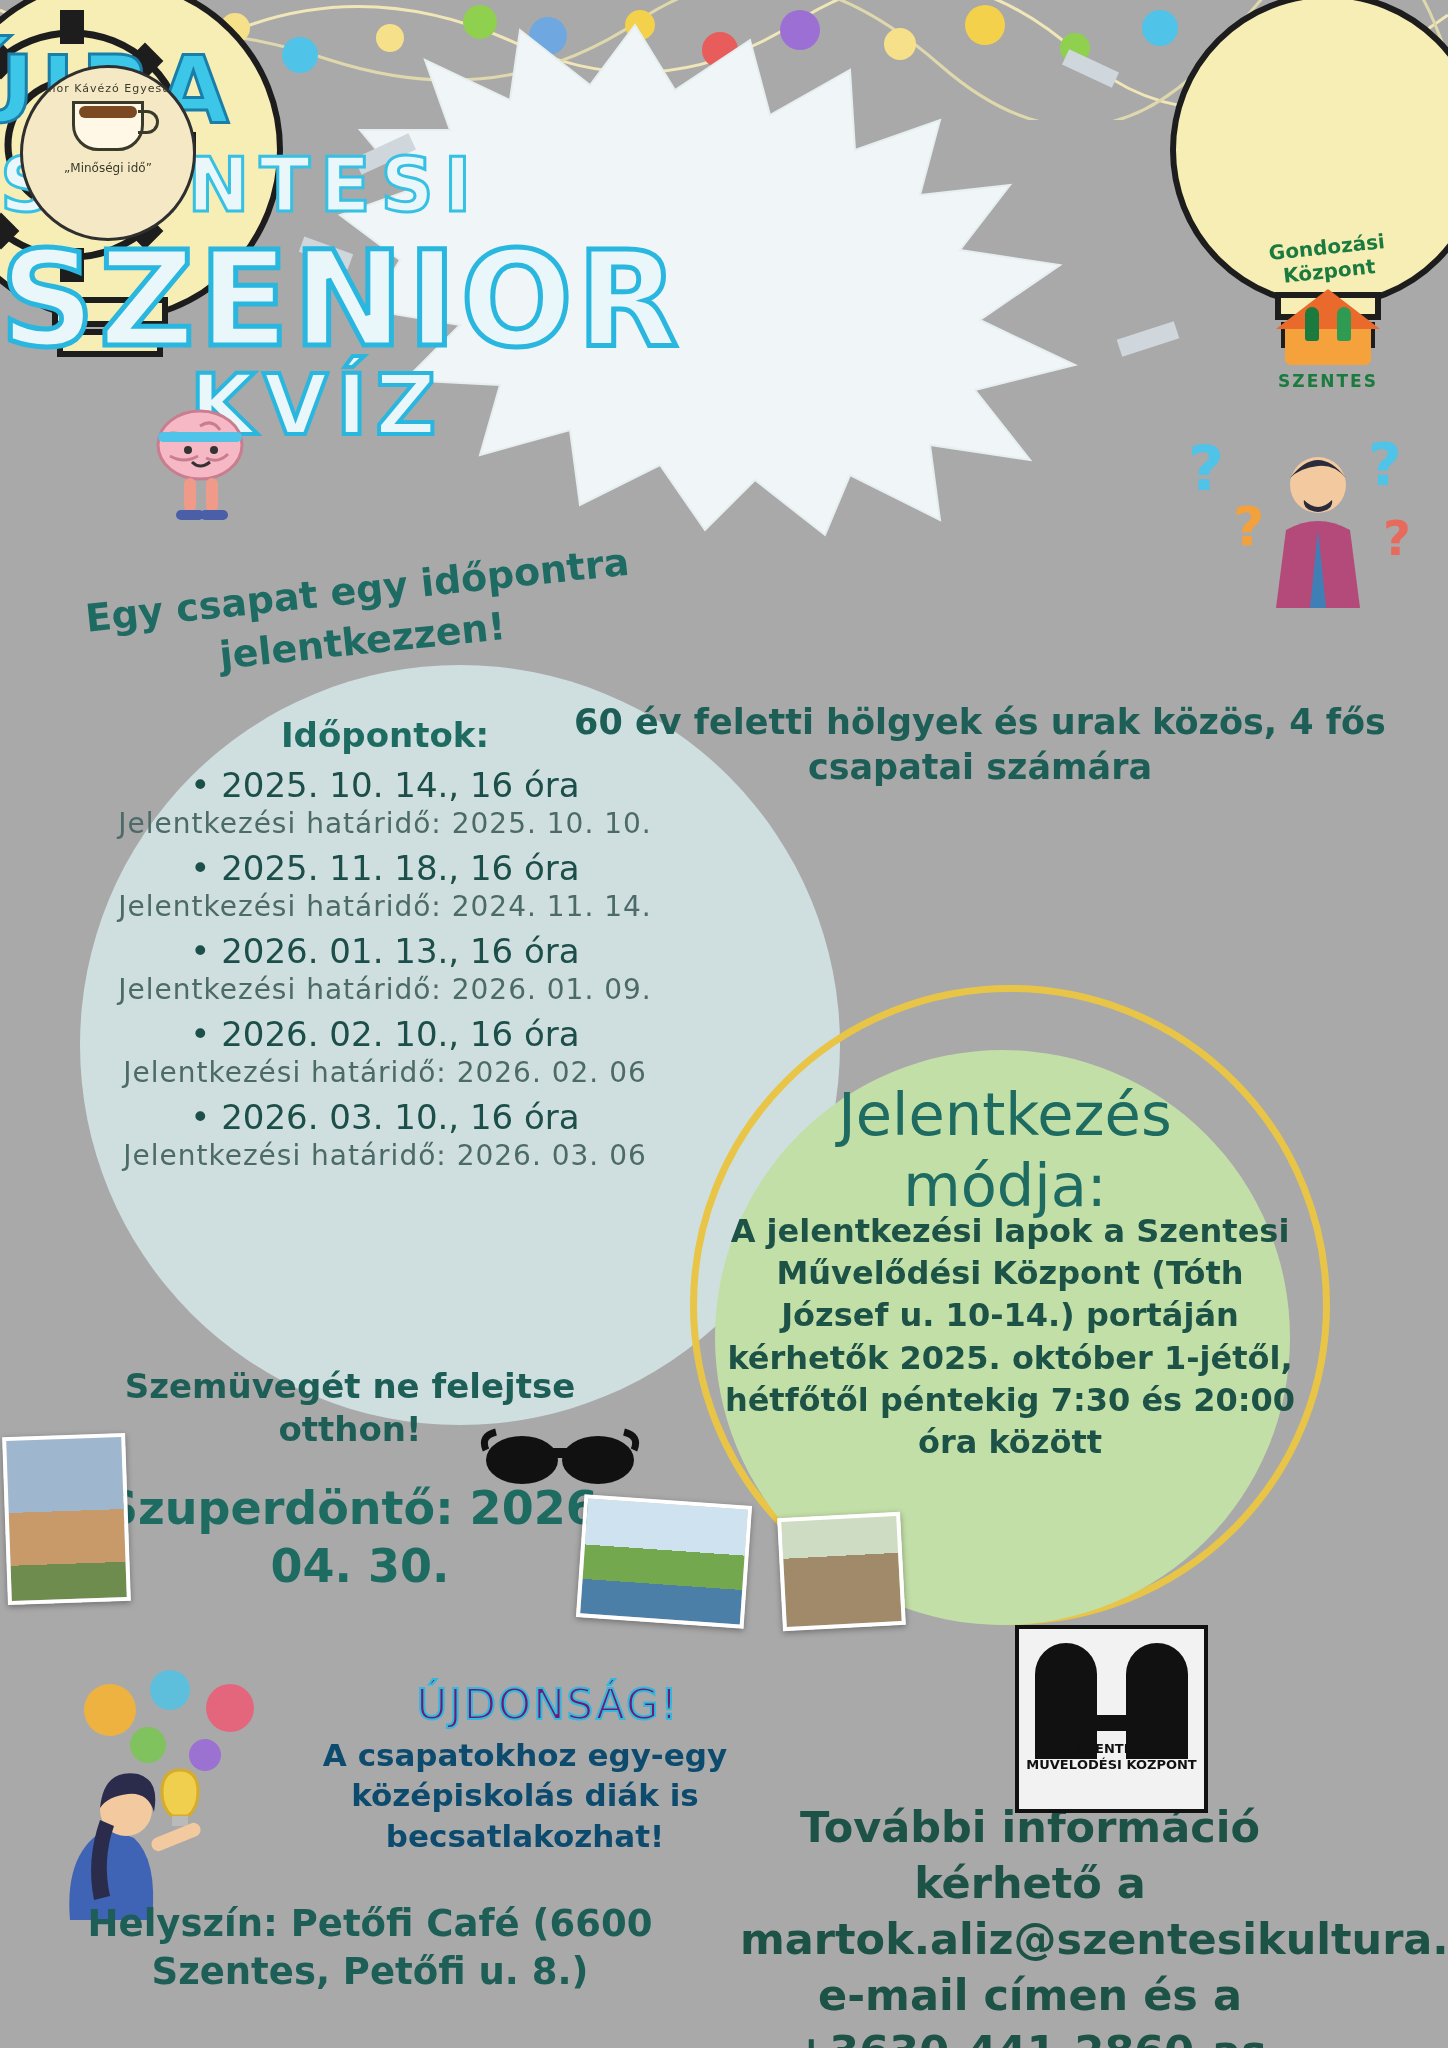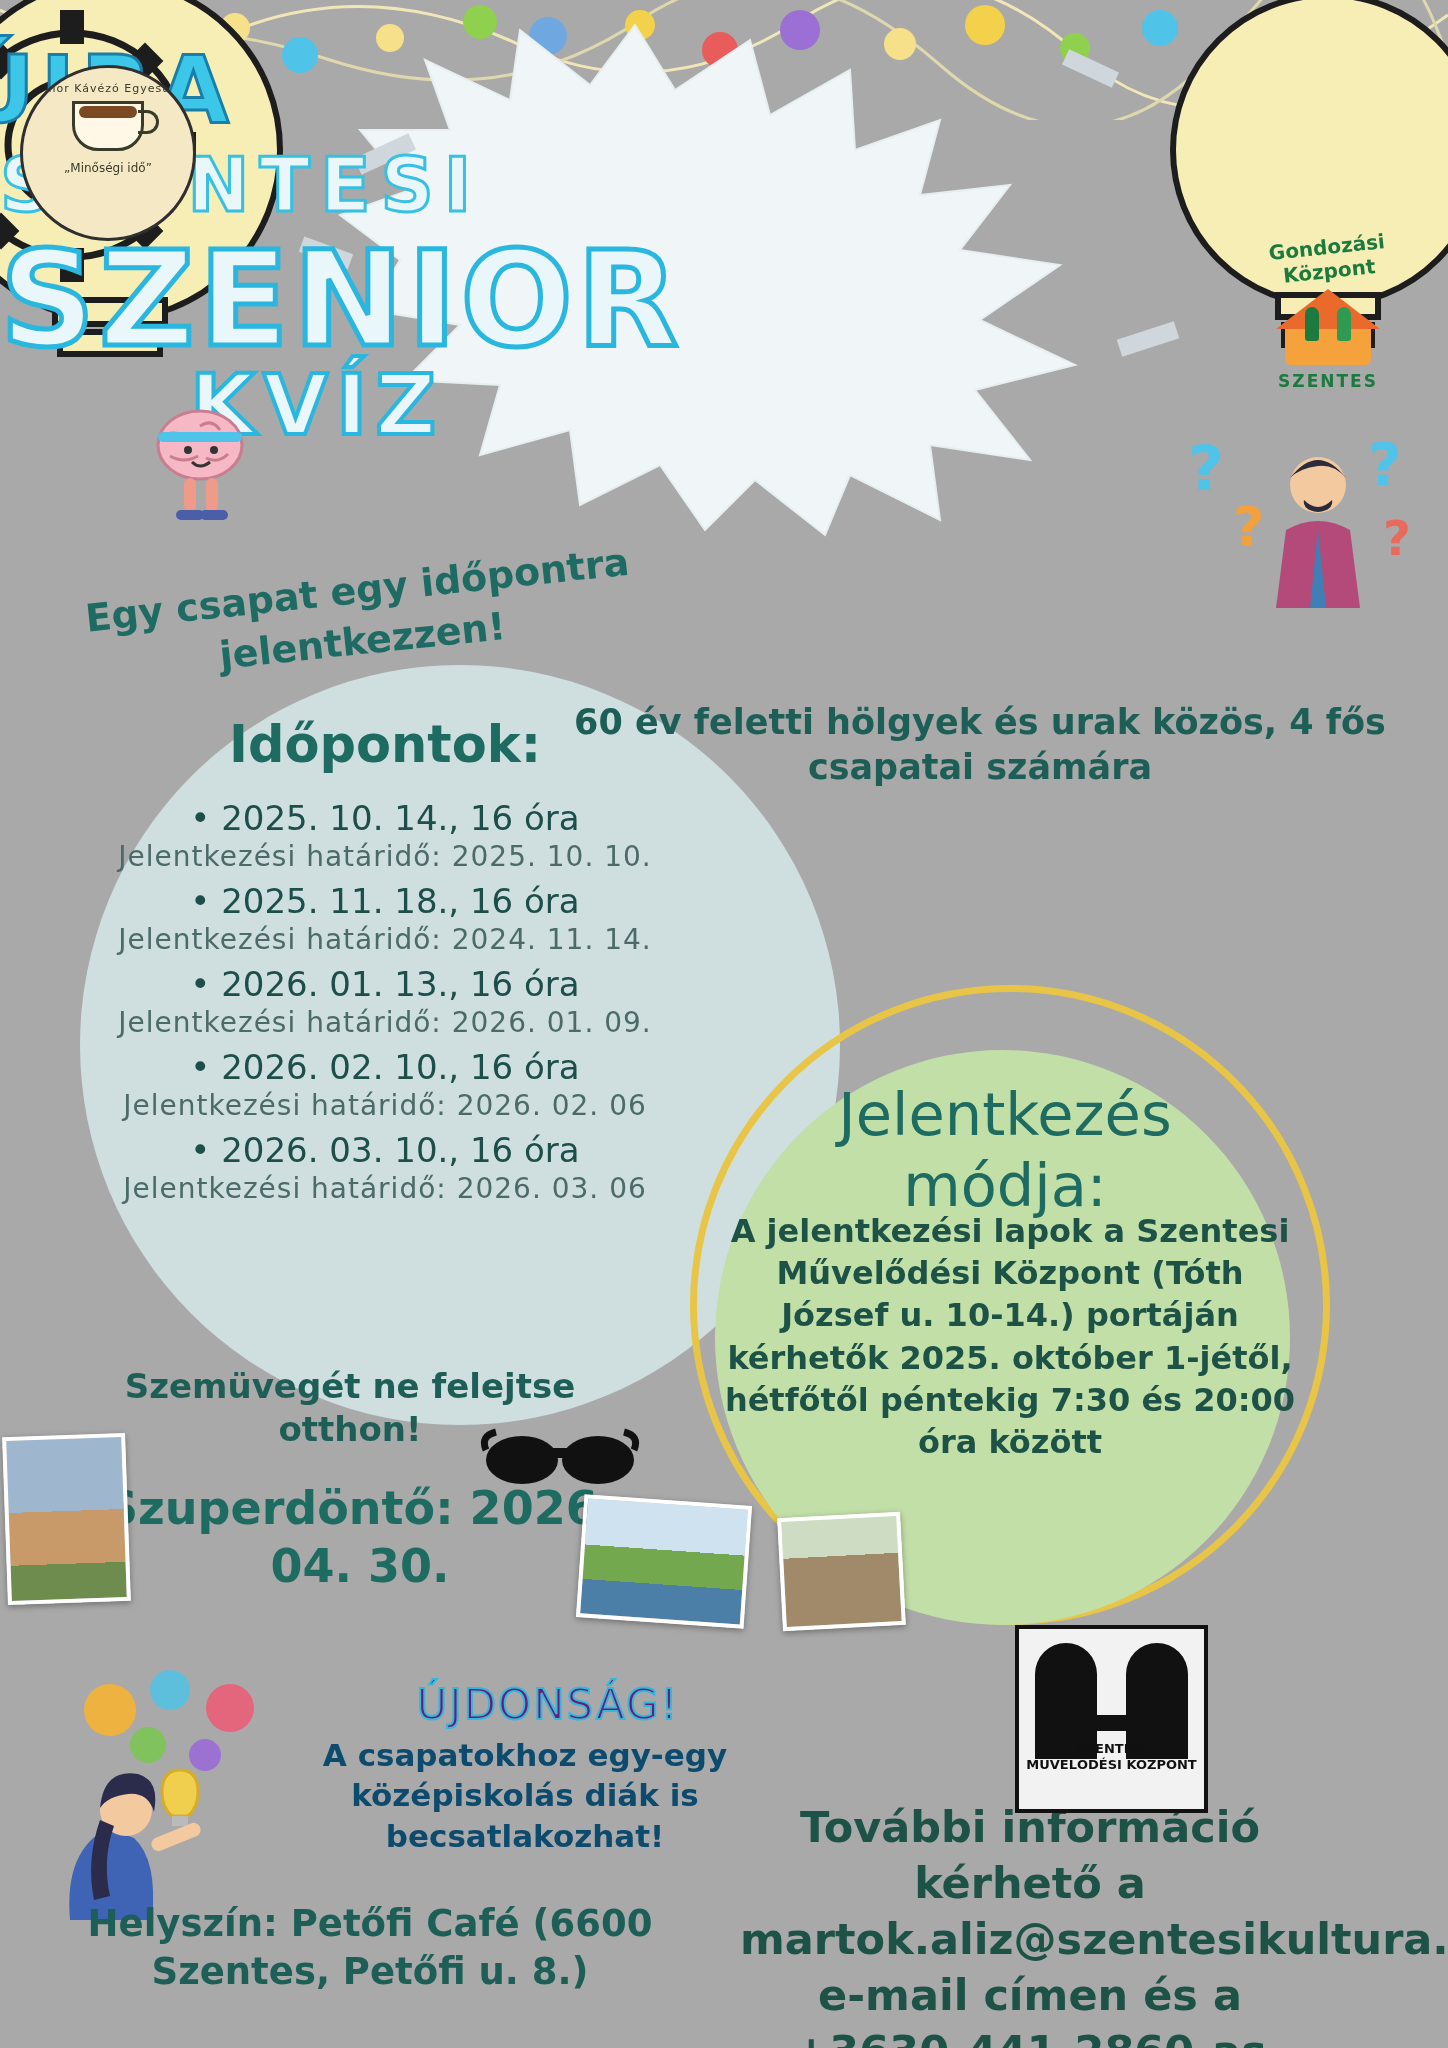--- a/index.html
+++ b/index.html
@@ -141,24 +141,24 @@
   
   .dates-block {
     position: absolute;
     left: 25px;
     top: 715px;
     width: 720px;
     z-index: 7;
     text-align: center;
   }
   .dates-title {
-    font-size: 51px;
+    font-size: 34px;
     font-weight: bold;
     color: #1d6b61;
-    margin-bottom: 24px;
+    margin-bottom: 10px;
   }
   .date-item {
     font-size: 34px;
     color: #1d4f4a;
     margin-top: 8px;
   }
   .deadline {
     font-size: 28px;
     color: #4c6a68;
     letter-spacing: 1px;

